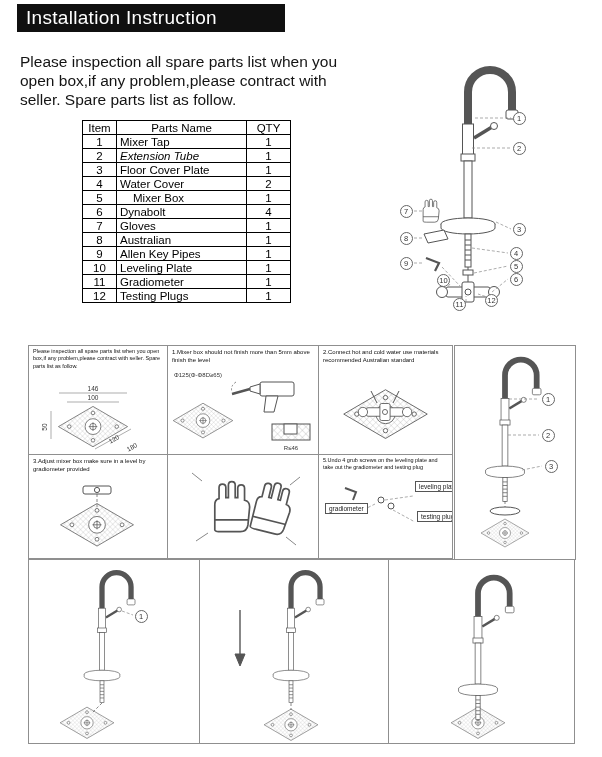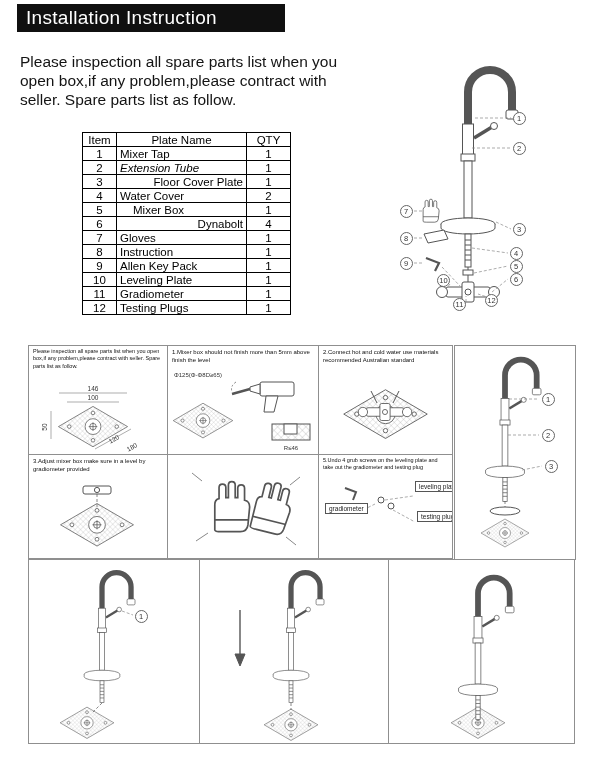--- a/index.html
+++ b/index.html
@@ -1,21 +1,21 @@
 <!DOCTYPE html>
 <html><head>
 <meta charset="utf-8">
 <style>
   *{margin:0;padding:0;box-sizing:border-box;}
   html,body{background:#fff;}
   body{width:602px;height:757px;position:relative;font-family:"Liberation Sans",sans-serif;color:#111;overflow:hidden;}
   .header{position:absolute;left:17px;top:4px;width:268px;height:28px;background:#101010;color:#fff;
           display:flex;align-items:center;padding:0 9px;font-size:19px;letter-spacing:.3px;}
   .intro{position:absolute;left:20px;top:52px;width:342px;font-size:15.5px;line-height:1.24;color:#141414;}
-  table.parts{position:absolute;left:82px;top:132px;border-collapse:collapse;}
+  table.parts{position:absolute;left:82px;top:120px;border-collapse:collapse;}
   .parts th,.parts td{border:1px solid #000;font-size:11.5px;font-weight:normal;height:14px;padding:0 3px;color:#000;}
   .parts th{text-align:center;}
   .diagram{position:absolute;left:386px;top:46px;width:212px;height:294px;}
   .co{position:absolute;width:13px;height:13px;border:1px solid #666;border-radius:50%;background:#fff;
       font-size:7.5px;display:flex;align-items:center;justify-content:center;color:#333;}
   .panels{position:absolute;left:28px;top:345px;width:549px;}
   .ptop{display:flex;}
   .pleft{width:427px;}
   .prow{display:flex;}
   .panel{border:1px solid #8f8f8f;position:relative;background:#fff;overflow:hidden;}
@@ -89,68 +89,68 @@
 
 <table class="parts">
   <colgroup>
       <col style="width:34px">
       <col style="width:130px">
       <col style="width:44px">
     </colgroup>
   <thead>
     <tr>
       <th>Item</th>
-      <th>Plate Name</th>
+      <th>Parts Name</th>
       <th>QTY</th>
     </tr>
   </thead>
   <tbody>
       <tr>
         <td style="text-align: center;">1</td>
         <td style="text-align: left;">Mixer Tap</td>
         <td style="text-align: center;">1</td>
       </tr>
       <tr>
         <td style="text-align: center;">2</td>
         <td style="text-align: left; font-style: italic;">Extension Tube</td>
         <td style="text-align: center;">1</td>
       </tr>
       <tr>
         <td style="text-align: center;">3</td>
-        <td style="text-align: right; margin-left: 12px;">Floor Cover Plate</td>
+        <td style="text-align: left; margin-left: 12px;">Floor Cover Plate</td>
         <td style="text-align: center;">1</td>
       </tr>
       <tr>
         <td style="text-align: center;">4</td>
         <td style="text-align: left;">Water Cover</td>
         <td style="text-align: center;">2</td>
       </tr>
       <tr>
         <td style="text-align: center;">5</td>
         <td style="text-align: left; padding-left: 16px;">Mixer Box</td>
         <td style="text-align: center;">1</td>
       </tr>
       <tr>
         <td style="text-align: center;">6</td>
-        <td style="text-align: right;">Dynabolt</td>
+        <td style="text-align: left;">Dynabolt</td>
         <td style="text-align: center;">4</td>
       </tr>
       <tr>
         <td style="text-align: center;">7</td>
         <td style="text-align: left;">Gloves</td>
         <td style="text-align: center;">1</td>
       </tr>
       <tr>
         <td style="text-align: center;">8</td>
-        <td style="text-align: left;">Instruction</td>
+        <td style="text-align: left;">Australian</td>
         <td style="text-align: center;">1</td>
       </tr>
       <tr>
         <td style="text-align: center;">9</td>
-        <td style="text-align: left;">Allen Key Pack</td>
+        <td style="text-align: left;">Allen Key Pipes</td>
         <td style="text-align: center;">1</td>
       </tr>
       <tr>
         <td style="text-align: center;">10</td>
         <td style="text-align: left;">Leveling Plate</td>
         <td style="text-align: center;">1</td>
       </tr>
       <tr>
         <td style="text-align: center;">11</td>
         <td style="text-align: left;">Gradiometer</td>

